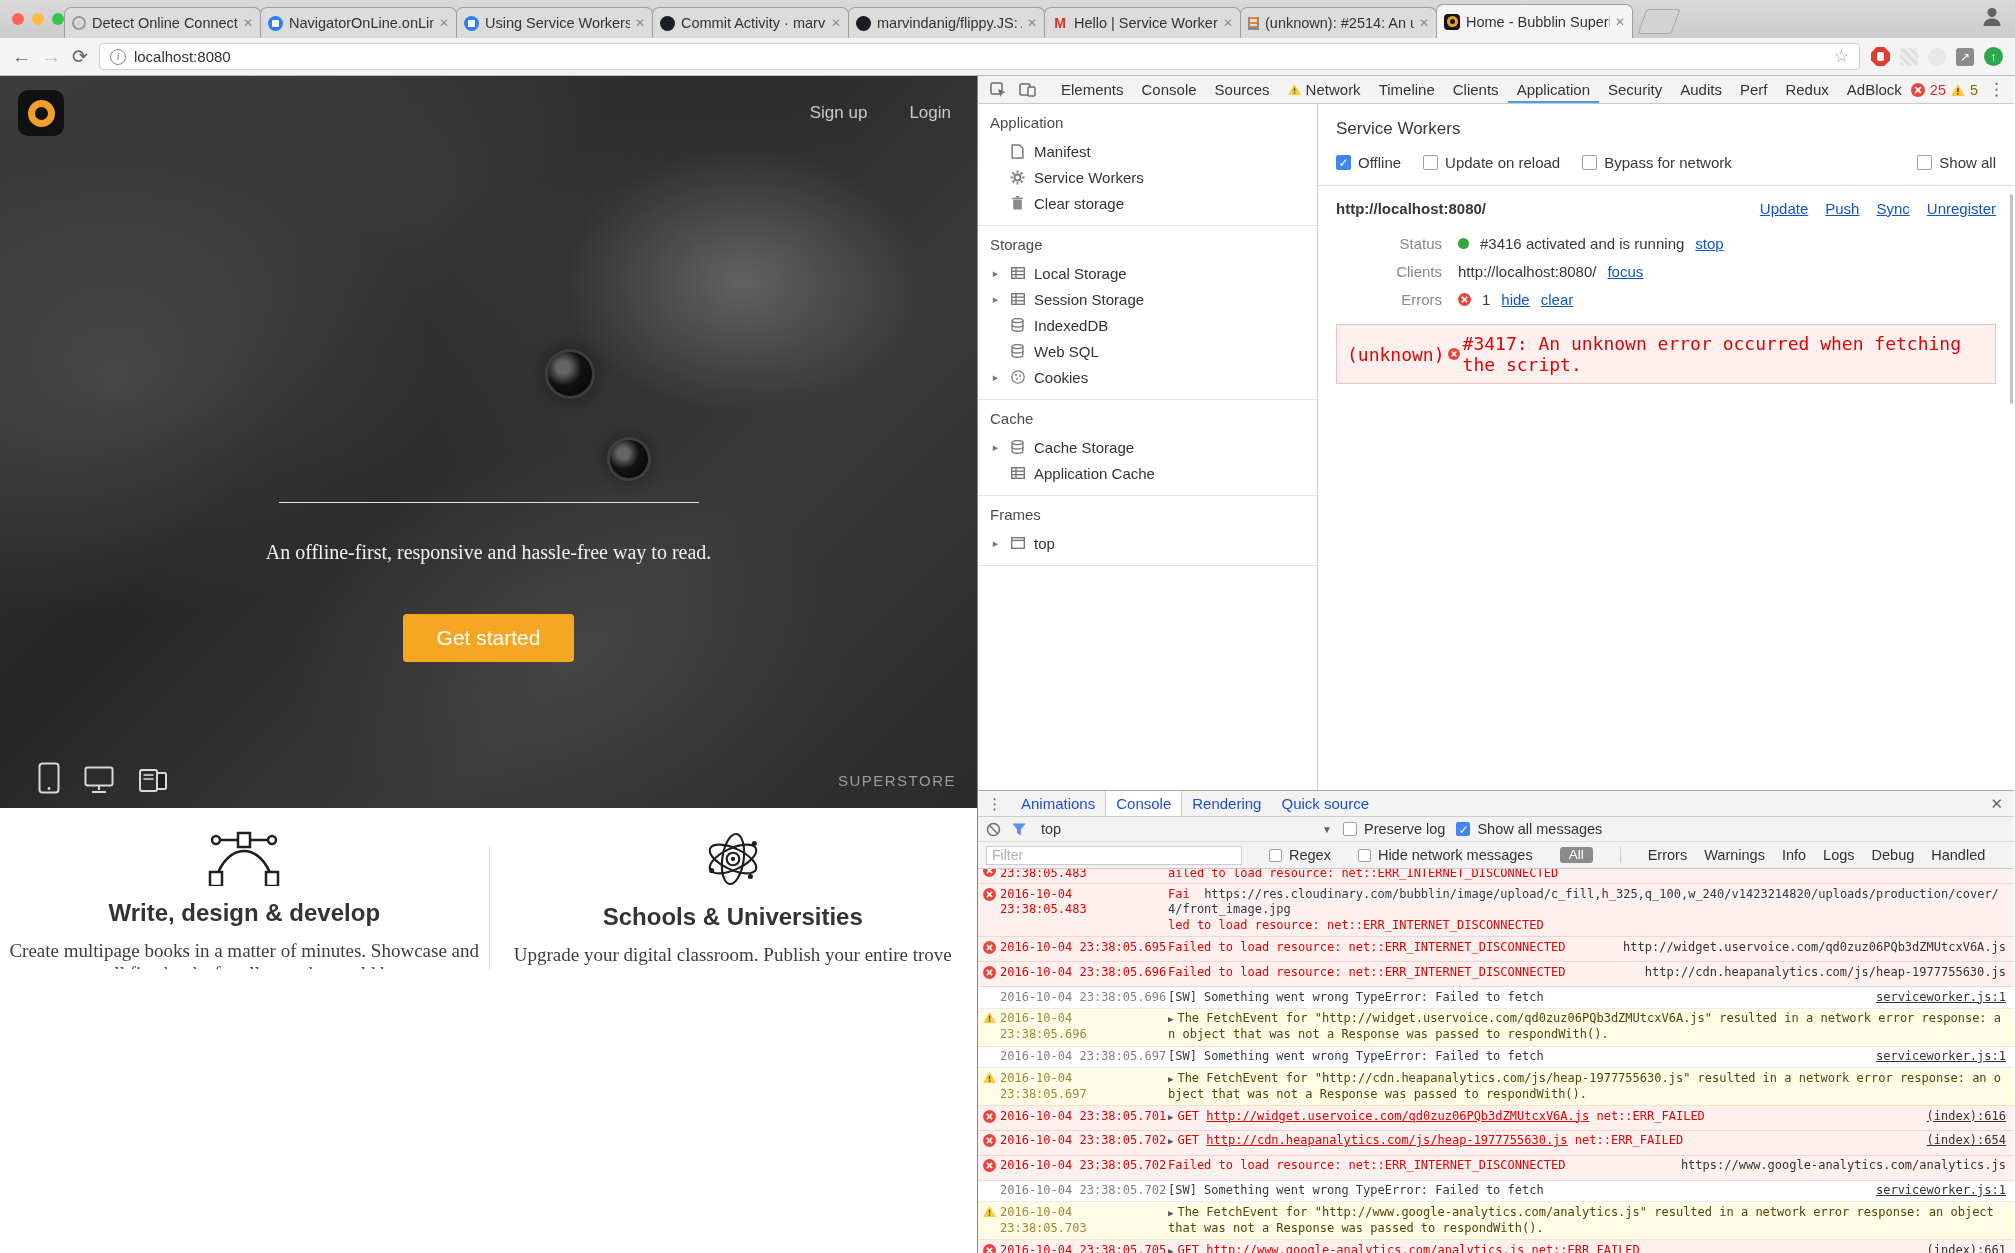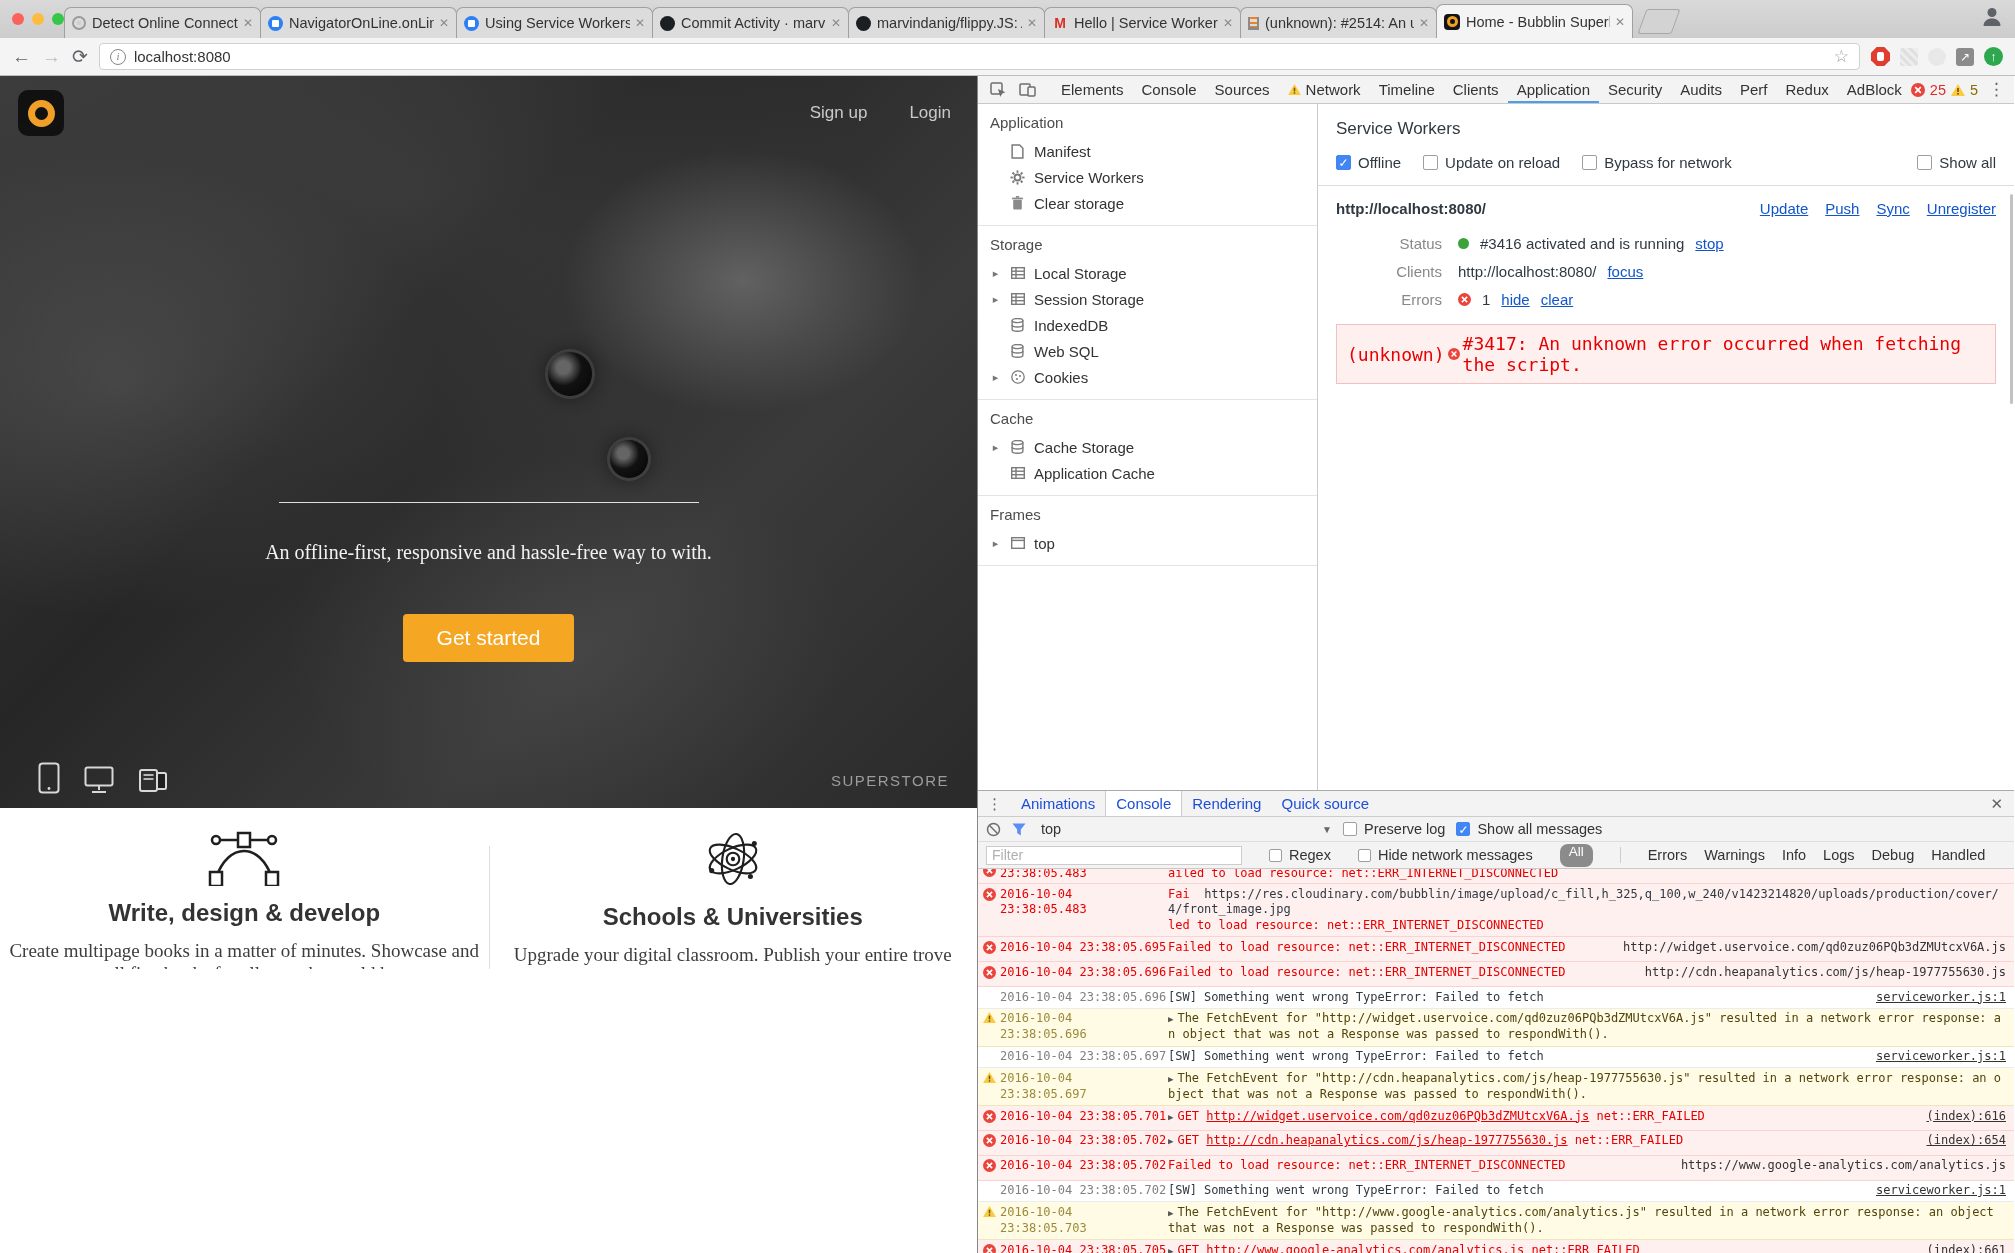--- a/index.html
+++ b/index.html
@@ -75,21 +75,21 @@
     align-items:center; justify-content:center; }
   .logo::after { content:""; width:13px; height:13px; border:7px solid #f0a028; border-radius:50%; }
   .hero-nav { margin-left:auto; display:flex; gap:42px; font-size:17px; color:#c9c9c9; }
   .hero-center { position:absolute; left:0; right:0; top:400px; text-align:center; }
   .hero-center h1 { font-size:48px; font-weight:bold; letter-spacing:-1px;
     text-shadow:0 1px 3px rgba(0,0,0,.5); }
   .hero-divider { width:420px; margin:26px auto 0; border-top:1px solid rgba(255,255,255,.85); }
   .hero-sub { margin-top:38px; font-family:"Liberation Serif",serif; font-size:20px; color:#f2f2f2; }
   .cta { display:inline-block; margin-top:50px; padding:12px 34px; border-radius:4px;
     font-size:21px; color:#fff; }
-  .hero-bottom { position:absolute; left:38px; right:28px; bottom:10px; display:flex;
+  .hero-bottom { position:absolute; left:38px; right:21px; bottom:10px; display:flex;
     align-items:center; }
   .devices { display:flex; gap:24px; align-items:flex-end; }
   .store-label { margin-left:auto; color:#9c9c9c; font-size:15px; letter-spacing:1.5px; }
 
   .features { height:161px; background:#fff; display:flex; position:relative; overflow:hidden; }
   .feat-divider { position:absolute; left:50%; top:38px; bottom:0; width:1px; background:#dcdcdc; }
   .feat { flex:1; text-align:center; padding-top:20px; }
   .feat h3 { font-size:24px; color:#333; margin-top:9px; }
   .feat p { font-family:"Liberation Serif",serif; font-size:19px; color:#3d3d3d; margin-top:13px;
     line-height:1.2; }
@@ -155,21 +155,21 @@
   .drawer-controls { height:25px; flex:none; background:#f3f3f3; border-bottom:1px solid #ddd;
     display:flex; align-items:center; padding:0 8px; gap:11px; font-size:14.5px; color:#333; }
   .frame-sel { display:flex; align-items:center; width:295px; justify-content:space-between;
     padding-left:4px; }
   .caret { font-size:10px; color:#666; }
   .drawer-filter { height:27px; flex:none; background:#f3f3f3; border-bottom:1px solid #c9c9c9;
     display:flex; align-items:center; padding:0 8px; gap:27px; font-size:14.5px; color:#333; }
   .filter-input { width:256px; height:19px; border:1px solid #ccc; background:#fff; font-size:14px;
     padding:0 5px; color:#333; font-family:"Liberation Sans",sans-serif; }
   .filter-input::placeholder { color:#b0b0b0; }
-  .pill { background:#8b8b8b; color:#fff; border-radius:8px; padding:0px 9px 8px; font-size:13.5px; }
+  .pill { background:#8b8b8b; color:#fff; border-radius:3px; padding:0px 9px 1px; font-size:13.5px; }
   .lvl-sep { width:1px; height:16px; background:#ccc; }
   .levels { display:flex; gap:17px; }
 
   .console-list { flex:1; overflow:hidden; background:#fff; }
   .crow { display:flex; align-items:flex-start; padding:2.5px 8px 2.5px 5px;
     font-family:"DejaVu Sans Mono",monospace; font-size:12px; line-height:1.32; }
   .crow.partial { height:15px; overflow:hidden; align-items:flex-end; padding-top:0; padding-bottom:1px; }
   .crow.error { background:#fff0f0; border-bottom:1px solid #fad2d2; color:#e60000; }
   .crow.warning { background:#fffbe5; border-bottom:1px solid #efe6ba; color:#52450d; }
   .crow.log, .crow.info { border-bottom:1px solid #ececec; color:#303942; }
@@ -272,21 +272,21 @@
       <div class="cat-eye" style="left:610px;top:364px;width:38px;height:38px"></div>
       <div class="hero-top">
         <div class="logo"></div>
         <div class="hero-nav">
           <span>Sign up</span>
           <span>Login</span>
         </div>
       </div>
       <div class="hero-center">
         <div class="hero-divider"></div>
-        <div class="hero-sub">An offline-first, responsive and hassle-free way to with.</div>
+        <div class="hero-sub">An offline-first, responsive and hassle-free way to read.</div>
         <span class="cta" style="background:#f5a623">Get started</span>
       </div>
       <div class="hero-bottom">
         <div class="devices">
           <span><svg width="22" height="32" viewBox="0 0 22 32">
                 <rect x="1.5" y="1.5" width="19" height="29" rx="3" fill="none" stroke="#d8d8d8" stroke-width="2"></rect>
                 <circle cx="11" cy="26.5" r="1.4" fill="#d8d8d8"></circle>
               </svg></span>
           <span><svg width="30" height="28" viewBox="0 0 30 28">
                 <rect x="1.5" y="1.5" width="27" height="18" rx="2" fill="none" stroke="#d8d8d8" stroke-width="2"></rect>

